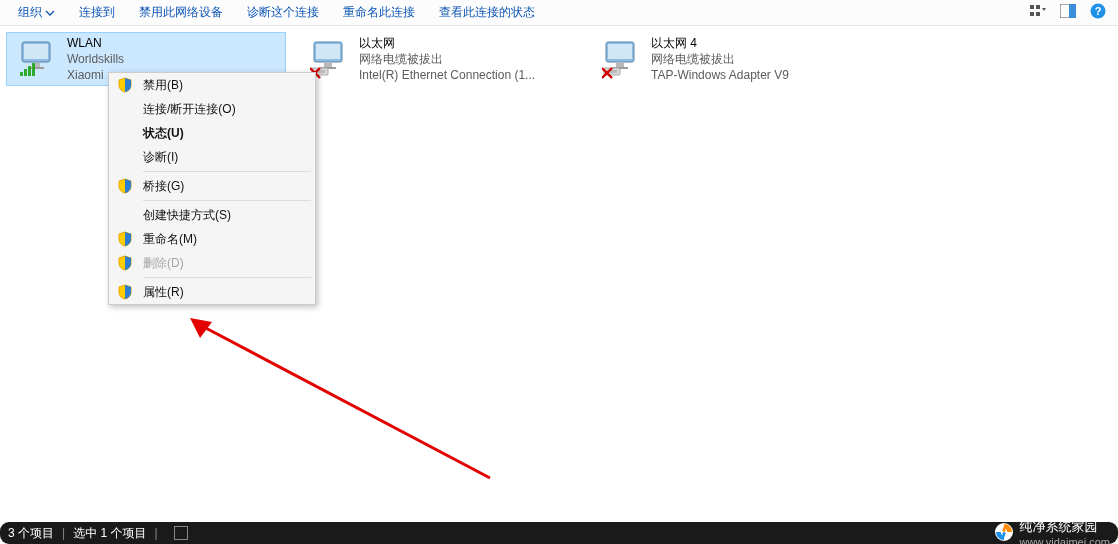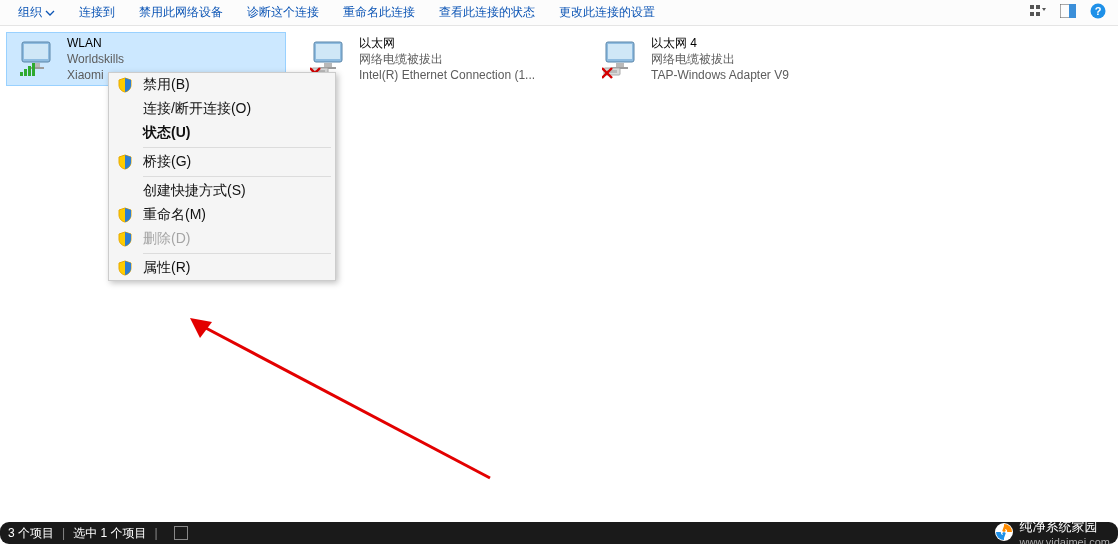--- a/index.html
+++ b/index.html
@@ -16,21 +16,21 @@
   .content { position: relative; height: calc(100% - 26px - 22px); padding: 6px; }
   .conn-row { display: flex; gap: 12px; align-items: flex-start; }
   .conn { display: flex; align-items: center; width: 280px; padding: 2px 10px; border: 1px solid transparent; }
   .conn.selected { background: #cce8ff; border: 1px solid #99d1ff; }
   .conn .icon-wrap { width: 44px; height: 44px; display:flex; align-items:center; justify-content:center; flex-shrink:0; position:relative; }
   .conn .texts { padding-left: 6px; line-height: 16px; }
   .conn .title { color: #000; }
   .conn .sub { color: #5c5c5c; }
 
   
-  .ctx { position: absolute; left: 108px; top: 72px; width: 228px; background: #f5f5f5; border: 1px solid #ccc; box-shadow: 2px 2px 6px rgba(0,0,0,0.25); font-size: 14px; z-index: 10; }
+  .ctx { position: absolute; left: 108px; top: 72px; width: 208px; background: #f5f5f5; border: 1px solid #ccc; box-shadow: 2px 2px 6px rgba(0,0,0,0.25); font-size: 12px; z-index: 10; }
   .ctx-row { display: flex; align-items: center; height: 24px; padding: 0 10px 0 34px; position: relative; color: #111; }
   .ctx-row.disabled { color: #a5a5a5; }
   .ctx-sep { height: 1px; background: #dcdcdc; margin: 2px 4px 2px 34px; }
   .ctx-shield { position: absolute; left: 8px; top: 4px; width: 16px; height: 16px; }
 
   
   .status { position: absolute; bottom: 0; left: 0; right: 0; height: 22px; background: #1a1a1a; color: #fff; display: flex; align-items: center; padding: 0 8px; font-size: 12px; border-radius: 9px; }
   .status-sep { margin: 0 8px; color: #888; }
   .status-right { margin-left: auto; }
   .status-logo { display:flex; align-items:center; gap:6px; }
@@ -58,23 +58,20 @@
         <span>禁用此网络设备</span>
       </div>
     <div class="toolbar-item">
         <span>诊断这个连接</span>
       </div>
     <div class="toolbar-item">
         <span>重命名此连接</span>
       </div>
     <div class="toolbar-item">
         <span>查看此连接的状态</span>
-      </div>
-    <div class="toolbar-item">
-        <span>更改此连接的设置</span>
       </div>
   </div>
   <div class="toolbar-right">
     <span>
       <svg width="16" height="14" viewBox="0 0 16 14">
           <rect x="0" y="1" width="4" height="4" fill="#555"></rect>
           <rect x="6" y="1" width="4" height="4" fill="#555"></rect>
           <rect x="0" y="8" width="4" height="4" fill="#555"></rect>
           <rect x="6" y="8" width="4" height="4" fill="#555"></rect>
           <path d="M12 4 L14 7 L16 4" fill="#555"></path>
@@ -188,20 +185,23 @@
           <path d="M8 1 L14 3 V8 C14 12 11 14.5 8 15 V1 Z" fill="#2d7dd2"></path>
         </svg>
     </span>
     <span>禁用(B)</span>
   </div>
   <div class="ctx-row">
     <span>连接/断开连接(O)</span>
   </div>
   <div class="ctx-row">
     <span style="font-weight:bold">状态(U)</span>
+  </div>
+  <div class="ctx-row">
+    <span>诊断(I)</span>
   </div>
   <div class="ctx-sep"></div>
 
   <div class="ctx-row">
     <span class="ctx-shield">
       <svg width="16" height="16" viewBox="0 0 16 16">
           <path d="M8 1 L14 3 V8 C14 12 11 14.5 8 15 C5 14.5 2 12 2 8 V3 Z" fill="#fc0" stroke="#e6a800"></path>
           <path d="M8 1 L14 3 V8 C14 12 11 14.5 8 15 V1 Z" fill="#2d7dd2"></path>
         </svg>
     </span>

